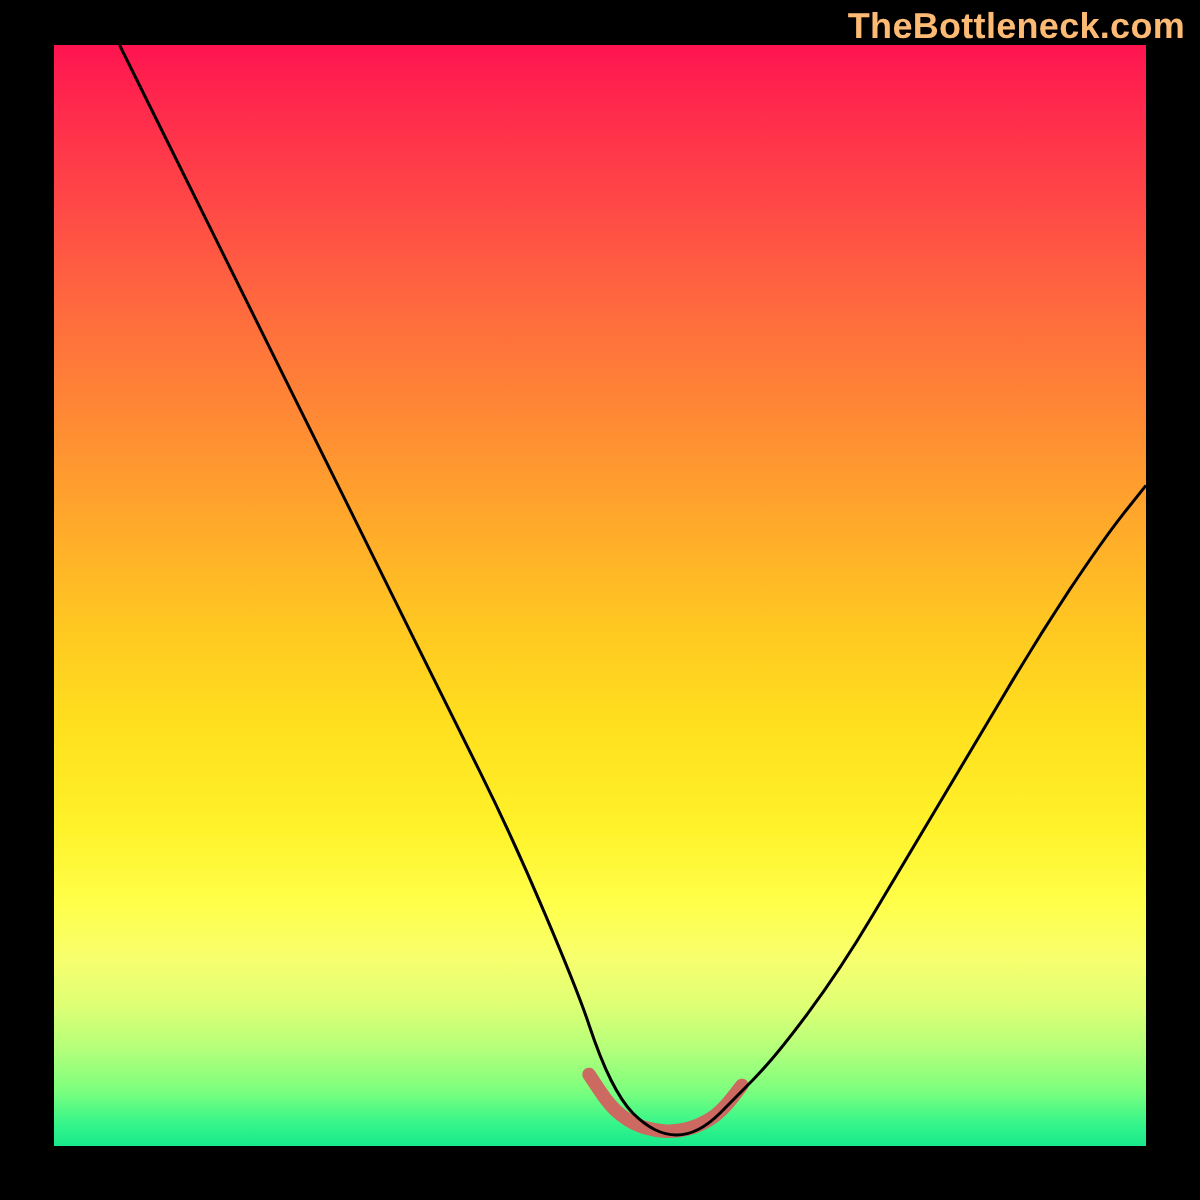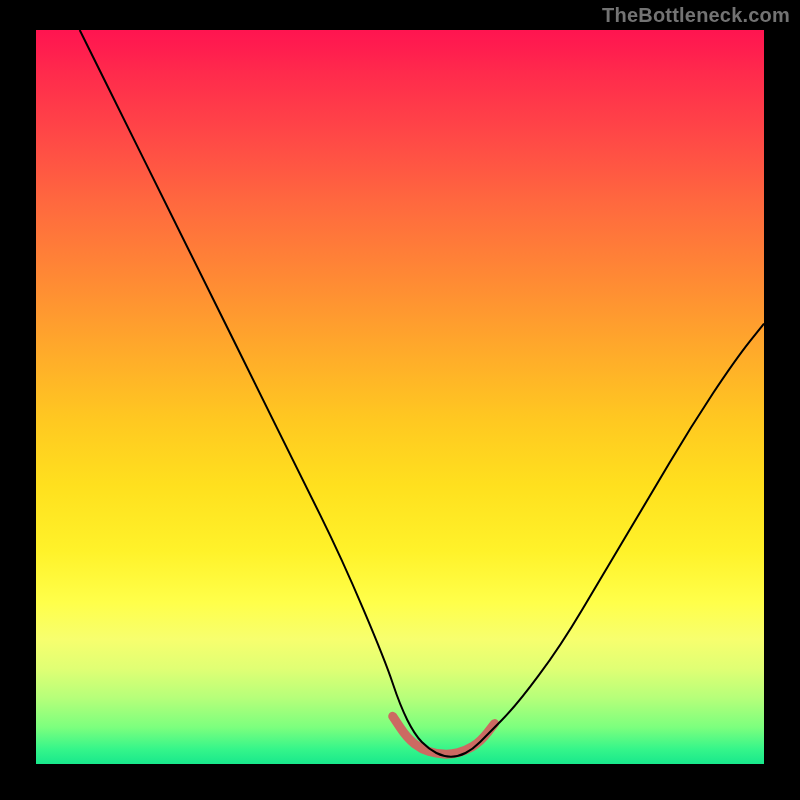--- a/index.html
+++ b/index.html
@@ -8,23 +8,23 @@
     position: relative;
     width: 800px;
     height: 800px;
     background: #000;
   }
   .watermark {
     position: absolute;
     top: 4px;
     right: 10px;
     font-family: Arial, Helvetica, sans-serif;
-    font-size: 20px;
+    font-size: 24px;
     font-weight: 600;
-    color: #737373;
+    color: #fdba74;
     letter-spacing: 0.2px;
     z-index: 5;
   }
   .plot {
     position: absolute;
     left: 36px;
     top: 30px;
     width: 728px;
     height: 734px;
     overflow: hidden;

